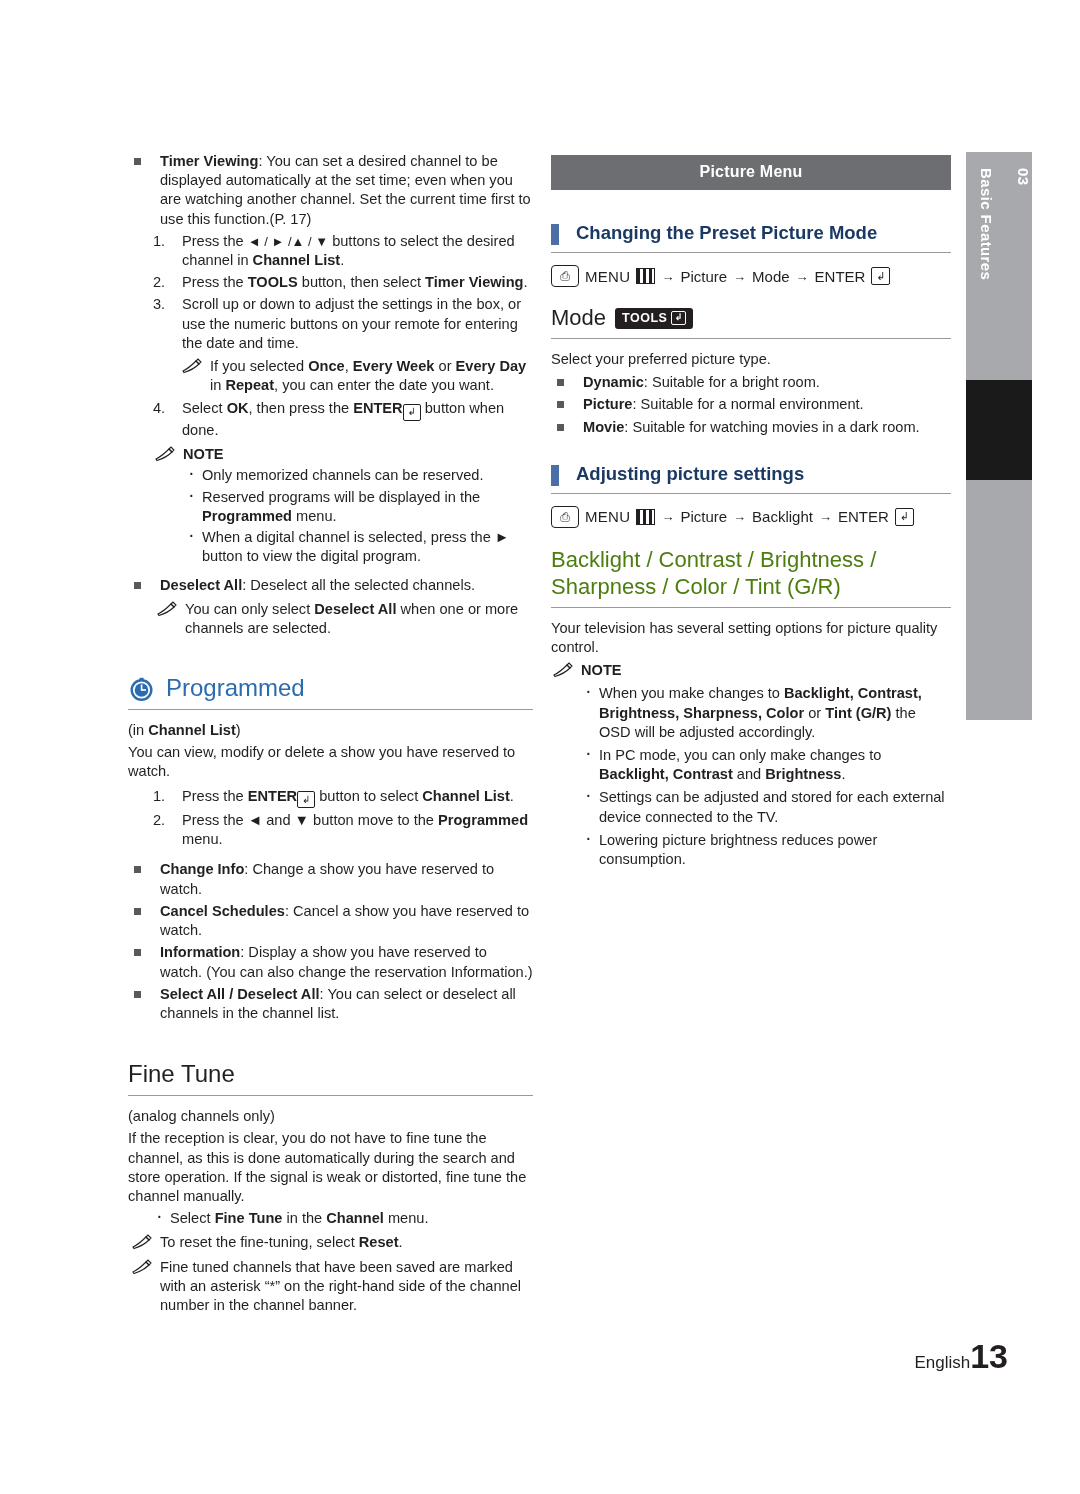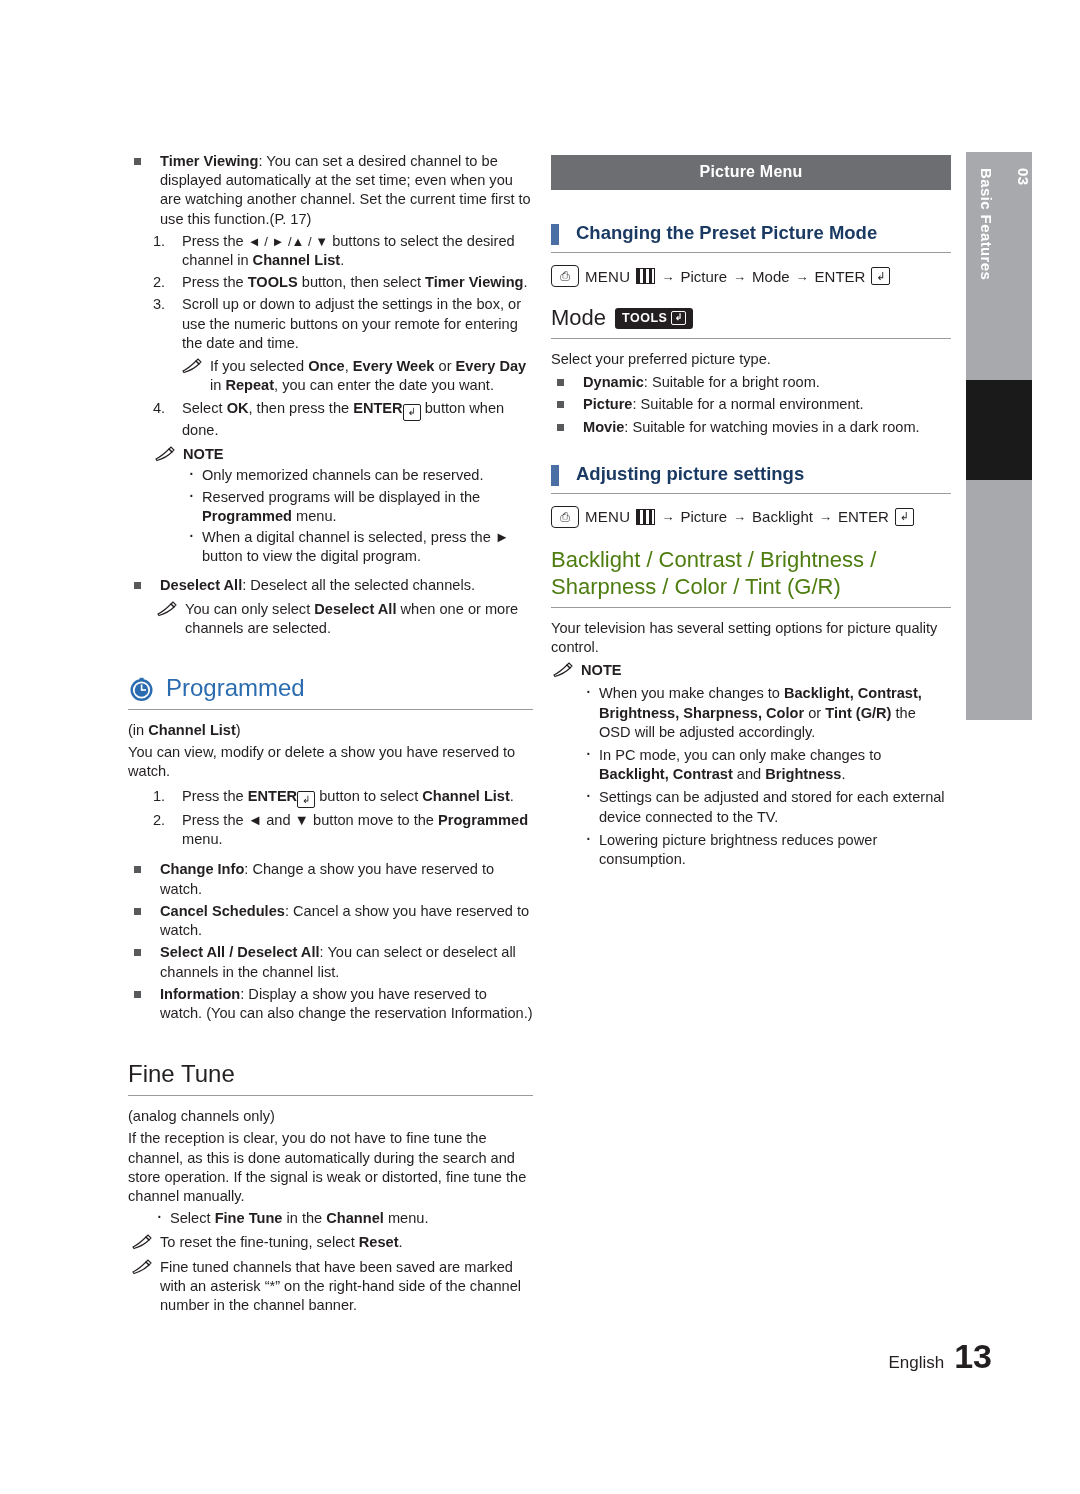--- a/index.html
+++ b/index.html
@@ -329,25 +329,24 @@
     font-size: 10px;
     line-height: 1;
     vertical-align: -2px;
     border-radius: 2px;
   }
   .arrow { font-size: 13px; }
 
   
   .footer {
     position: absolute;
-    right: 88px;
+    right: 72px;
     bottom: 118px;
     display: flex;
     align-items: baseline;
-    gap: 10px;
     text-align: center;
   }
   .footer .eng {
     font-size: 17px;
     color: #231f20;
   }
   .footer .pg {
     font-size: 34px;
     font-weight: bold;
     color: #231f20;
@@ -462,24 +461,24 @@
 
     <div class="spacer8"></div>
 
     <div class="sq-item">
       <span class="b">Change Info</span><span>: Change a show you have reserved to watch.</span>
     </div>
     <div class="sq-item">
       <span class="b">Cancel Schedules</span><span>: Cancel a show you have reserved to watch.</span>
     </div>
     <div class="sq-item">
+      <span class="b">Information</span><span>: Display a show you have reserved to watch. (You can also change the reservation Information.)</span>
+    </div>
+    <div class="sq-item">
       <span class="b">Select All / Deselect All</span><span>: You can select or deselect all channels in the channel list.</span>
-    </div>
-    <div class="sq-item">
-      <span class="b">Information</span><span>: Display a show you have reserved to watch. (You can also change the reservation Information.)</span>
     </div>
 
     <div style="height:34px"></div>
 
     <h2 class="plain">Fine Tune</h2>
 
     <div class="t" style="margin-top:11px;">(analog channels only)</div>
     <div class="t" style="margin-top:3px;">If the reception is clear, you do not have to fine tune the channel, as this is done automatically during the search and store operation. If the signal is weak or distorted, fine tune the channel manually.</div>
 
     <div class="dot-item" style="margin-left:22px; margin-top:3px;">

